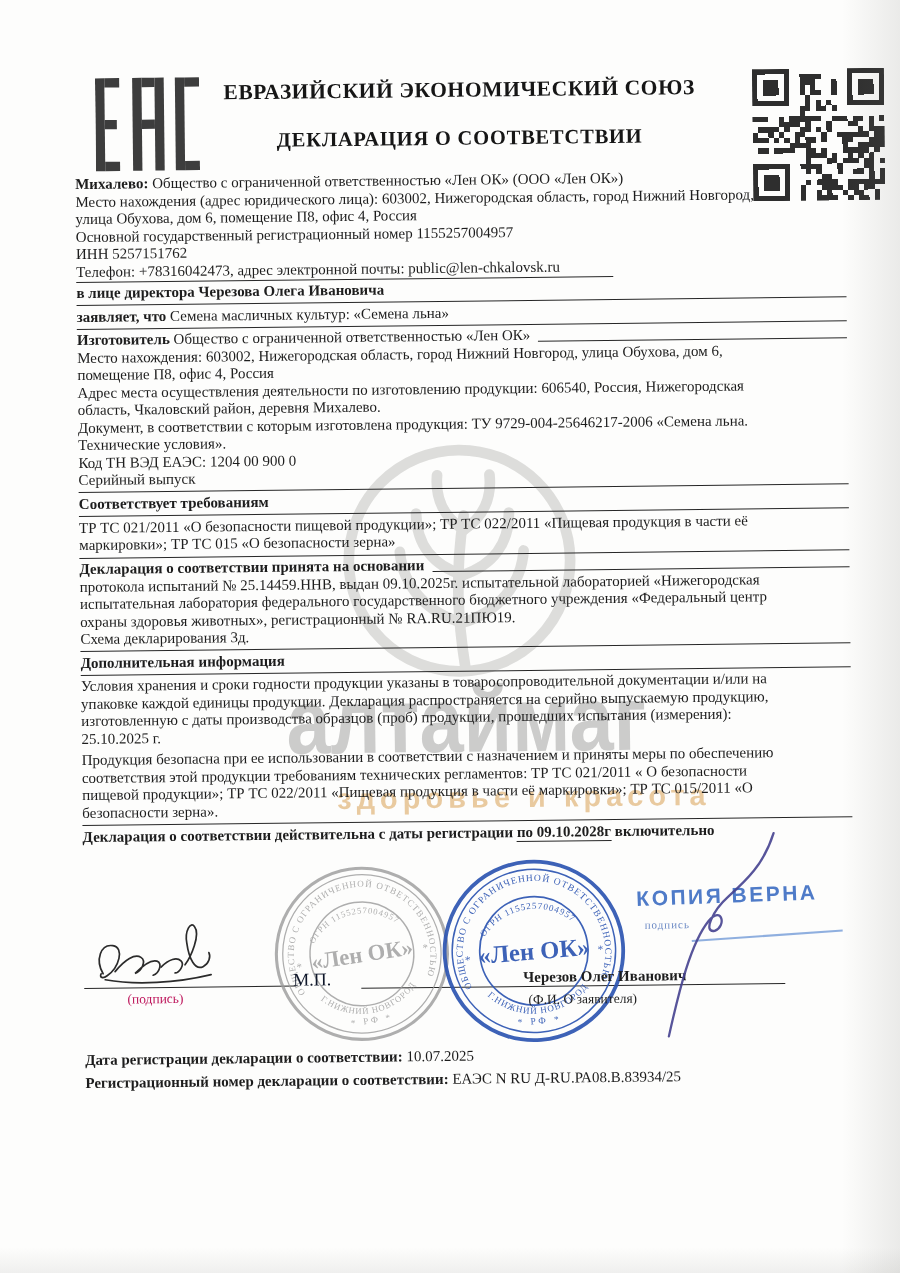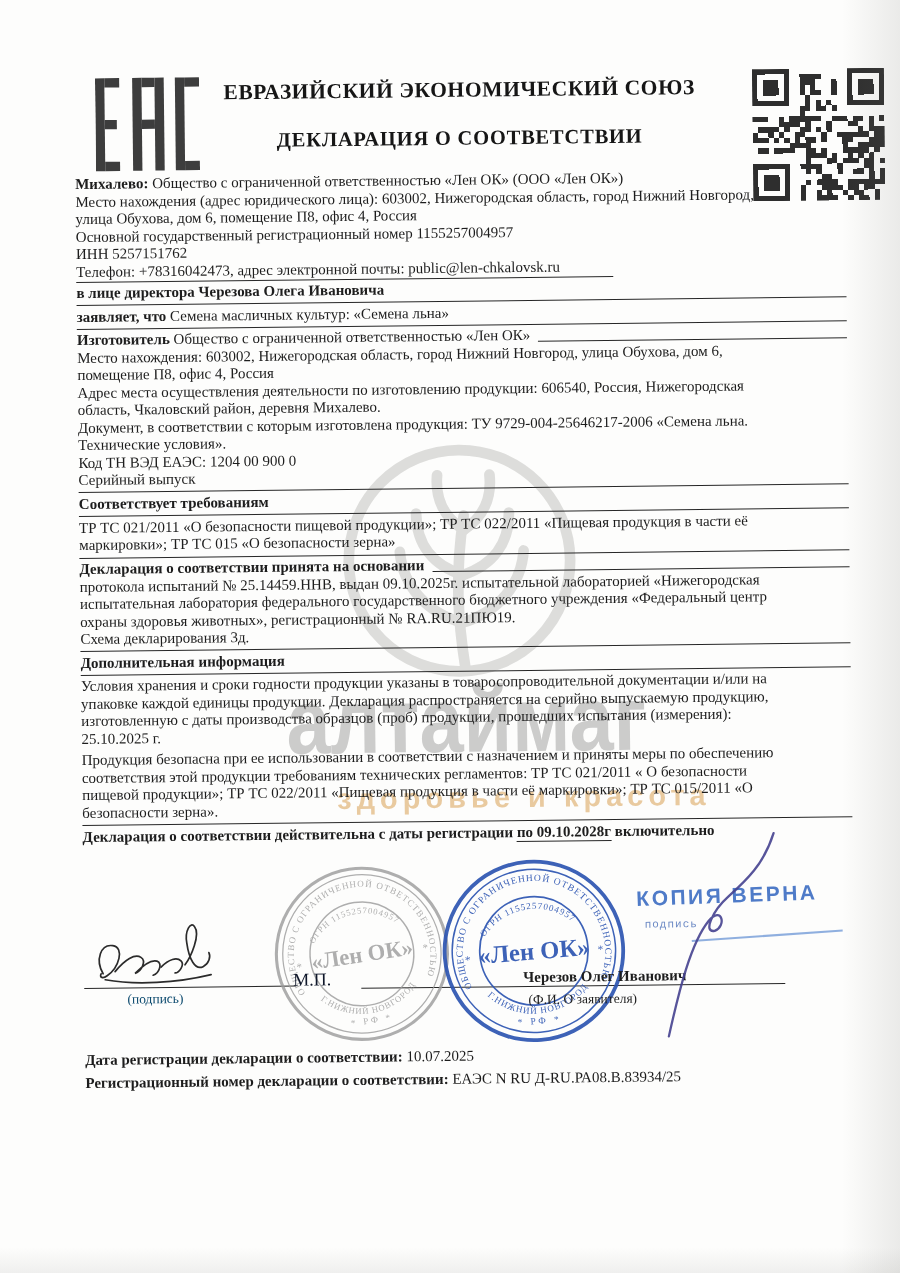--- a/index.html
+++ b/index.html
@@ -23,28 +23,28 @@
   .mt2{margin-top:2px;} .mt3{margin-top:3px;} .mt4{margin-top:4px;}
   .u{border-bottom:1.4px solid #262626;padding-bottom:1px;}
   
   .wm-emblem{position:absolute;left:336px;top:446px;z-index:1;}
   .wm-brand{position:absolute;left:280px;top:672px;z-index:1;font-family:"Liberation Sans","DejaVu Sans",sans-serif;font-weight:bold;font-size:92px;color:rgba(135,135,135,.42);letter-spacing:0;transform:scaleX(.86);transform-origin:left top;}
   .wm-tag{position:absolute;left:330px;top:786px;z-index:1;font-family:"Liberation Sans","DejaVu Sans",sans-serif;font-weight:bold;font-size:29px;color:rgba(224,179,120,.7);letter-spacing:5px;}
   
   .sig-svg{position:absolute;left:82px;top:916px;z-index:3;}
   .ruleA{position:absolute;left:75px;top:988px;width:212px;border-top:1.6px solid #262626;z-index:2;}
   .ruleB{position:absolute;left:352px;top:991px;width:424px;border-top:1.6px solid #262626;z-index:2;}
-  .cap-sign{position:absolute;left:118px;top:992px;font-size:13.5px;color:#0c4a6e;z-index:4;}
+  .cap-sign{position:absolute;left:118px;top:992px;font-size:13.5px;color:#be185d;z-index:4;}
   .mp{position:absolute;left:284px;top:972px;font-size:18px;font-weight:normal;color:#0f172a;z-index:4;}
   .signer{position:absolute;left:514px;top:974px;font-size:15px;font-weight:bold;color:#1d1d1d;z-index:4;}
   .cap-fio{position:absolute;left:519px;top:997px;font-size:13.5px;color:#1d1d1d;z-index:4;}
   .stamp-gray{position:absolute;left:262px;top:866px;z-index:3;opacity:.8;transform:rotate(-8deg);}
   .stamp-blue{position:absolute;left:430px;top:861px;z-index:3;opacity:.92;transform:rotate(-4deg);}
   .copy-mark{position:absolute;left:628px;top:891px;z-index:5;font-family:"Liberation Sans","DejaVu Sans",sans-serif;font-size:21px;font-weight:bold;color:#4f7bc8;letter-spacing:2.5px;transform:rotate(-1.5deg);}
-  .copy-sign-label{position:absolute;left:636px;top:925px;z-index:5;font-family:Liberation Mono, monospace;font-size:11px;color:#6b89c4;letter-spacing:1px;}
+  .copy-sign-label{position:absolute;left:636px;top:925px;z-index:5;font-family:Liberation Serif, serif;font-size:11px;color:#6b89c4;letter-spacing:1px;}
   .overlay{position:absolute;inset:0;z-index:6;pointer-events:none;}
   
   .reg{position:absolute;left:75px;top:1052px;z-index:2;color:#1d1d1d;}
   .reg p{margin:0 0 5px 0;font-size:15px;line-height:17.5px;white-space:nowrap;}
   
   .shade-right{position:absolute;top:0;right:0;width:58px;height:100%;background:linear-gradient(to right,rgba(120,120,115,0),rgba(120,120,115,.14));z-index:7;}
   .shade-bottom{position:absolute;bottom:0;left:0;width:100%;height:26px;background:linear-gradient(to bottom,rgba(120,120,115,0),rgba(120,120,115,.10));z-index:7;}
   svg text{font-family:"Liberation Serif","DejaVu Serif",serif;}
 </style>
 </head>

